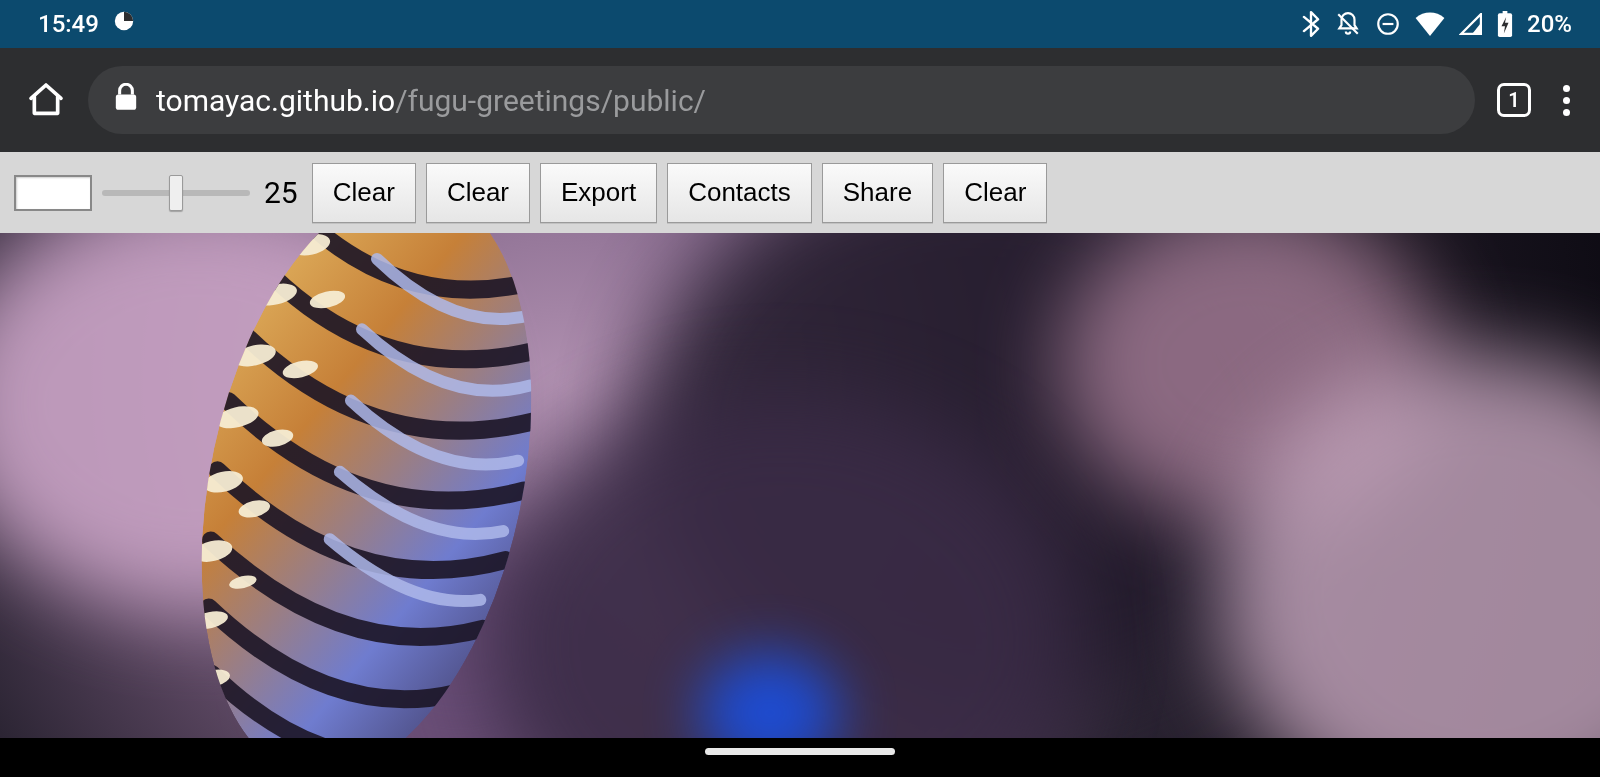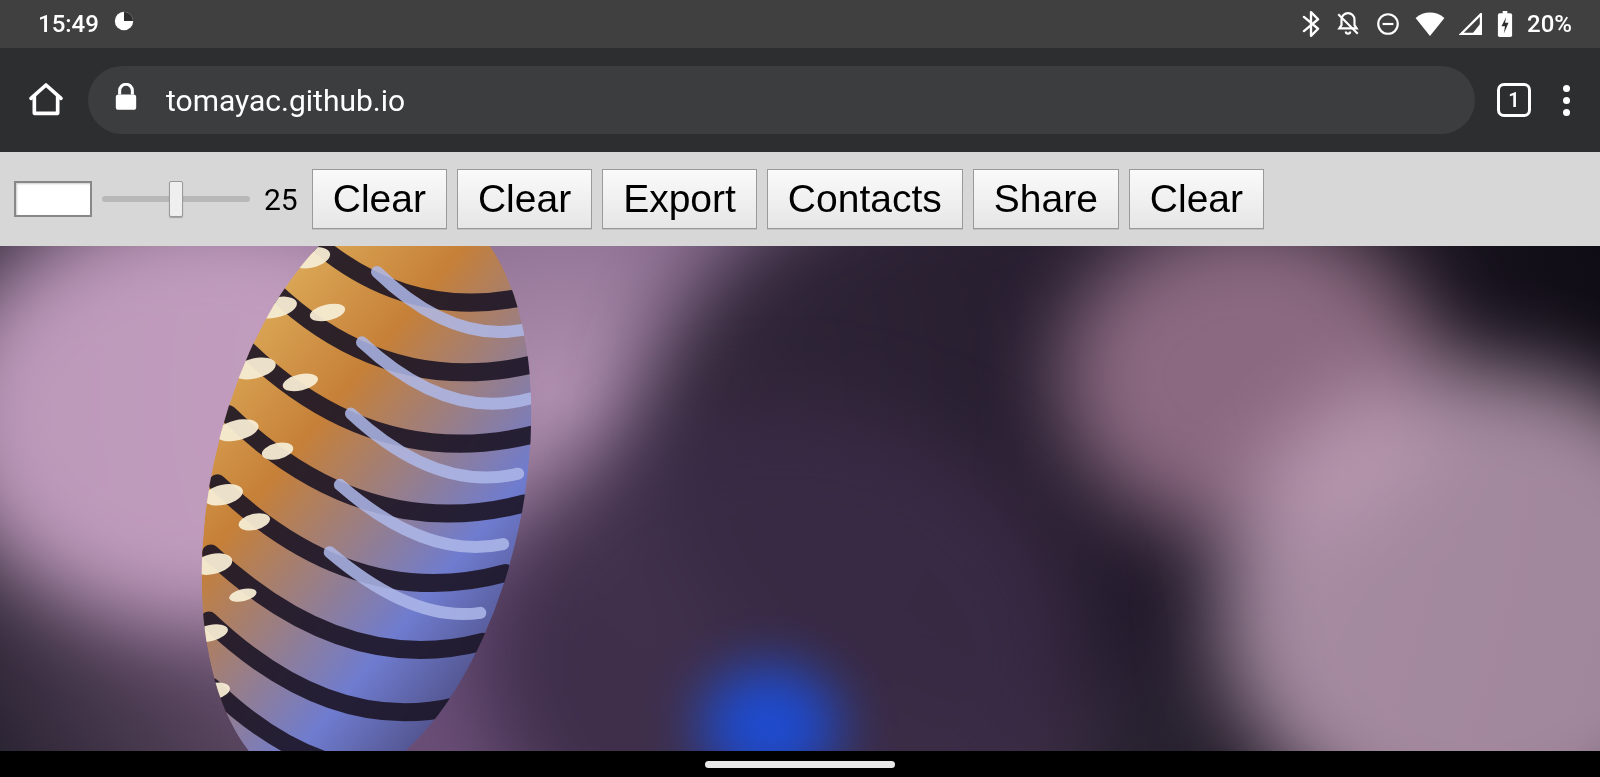--- a/index.html
+++ b/index.html
@@ -2,21 +2,21 @@
 <html><head>
 <meta charset="utf-8">
 <style>
   * { box-sizing: border-box; margin: 0; padding: 0; }
   html, body { width: 1600px; height: 777px; overflow: hidden; font-family: Roboto, "Helvetica Neue", Arial, sans-serif; }
   body { background: #000; }
 
   
   .status-bar {
     height: 48px;
-    background: #404040;
+    background: #0c4a6e;
     color: #fff;
     display: flex;
     align-items: center;
     justify-content: space-between;
     padding: 0 28px 0 38px;
     font-size: 24px;
     font-weight: 500;
   }
   .status-left, .status-right { display: flex; align-items: center; gap: 14px; }
   .status-right .ico { display:inline-flex; align-items:center; justify-content:center; }
@@ -33,40 +33,40 @@
   }
   .home-icon { width: 40px; height: 40px; display:flex; align-items:center; justify-content:center; }
   .omnibox {
     flex: 1;
     height: 68px;
     background: #3c3d3f;
     border-radius: 34px;
     display: flex;
     align-items: center;
     padding: 0 26px;
-    gap: 28px;
+    gap: 18px;
     color: #fff;
     font-size: 30px;
   }
   .omnibox .url { display:flex; align-items:baseline; }
   .url-host { color: #ffffff; }
   .url-path { color: #9a9b9d; }
   .tab-count {
     width: 34px; height: 34px;
     border: 3px solid #fff;
     border-radius: 7px;
     display:flex; align-items:center; justify-content:center;
     color:#fff; font-size: 20px; font-weight:600;
   }
   .kebab { display:flex; flex-direction:column; gap:5px; padding: 6px 10px; }
   .kebab span { width:7px; height:7px; background:#fff; border-radius:50%; }
 
   
   .app-toolbar {
-    height: 94px;
+    height: 81px;
     background: #d7d7d7;
     display: flex;
     align-items: center;
     padding: 0 10px 0 14px;
     gap: 10px;
   }
   .color-swatch {
     width: 78px; height: 36px;
     background: #fff;
     border: 2px solid #888;
@@ -85,21 +85,21 @@
     position:absolute; top:50%; transform:translate(-50%,-50%);
     left: 50%;
     width: 14px; height: 36px;
     background:#efefef; border:1px solid #9a9a9a; border-radius:2px;
     box-shadow: 0 1px 1px rgba(0,0,0,.25);
   }
   .slider-value { font-size: 30px; color:#000; margin-left:4px; margin-right:4px; }
   .tool-btn {
     height: 60px;
     padding: 0 20px;
-    font-size: 39px;
+    font-size: 26px;
     background: linear-gradient(#fafafa,#e6e6e6);
     border: 1px solid #9a9a9a;
     color:#000;
     box-shadow: 0 1px 0 rgba(0,0,0,.1);
     display:flex; align-items:center; justify-content:center;
     cursor:pointer;
     user-select:none;
   }
 
   
@@ -199,20 +199,21 @@
   </div>
   <div class="omnibox">
     <span class="ico">
       <svg width="24" height="28" viewBox="0 0 18 22" fill="#fff">
           <rect x="1" y="9" width="16" height="12" rx="2"></rect>
           <path d="M4 9 V6 a5 5 0 0 1 10 0 V9" fill="none" stroke="#fff" stroke-width="2.4"></path>
         </svg>
     </span>
     <div class="url">
       <span class="url-host">tomayac.github.io</span>
+        <span class="url-path">/fugu-greetings/public/</span>
     </div>
   </div>
   <div class="tab-count">
     <span>1</span>
   </div>
   <div class="kebab">
     <span></span>
       <span></span>
       <span></span>
   </div>

